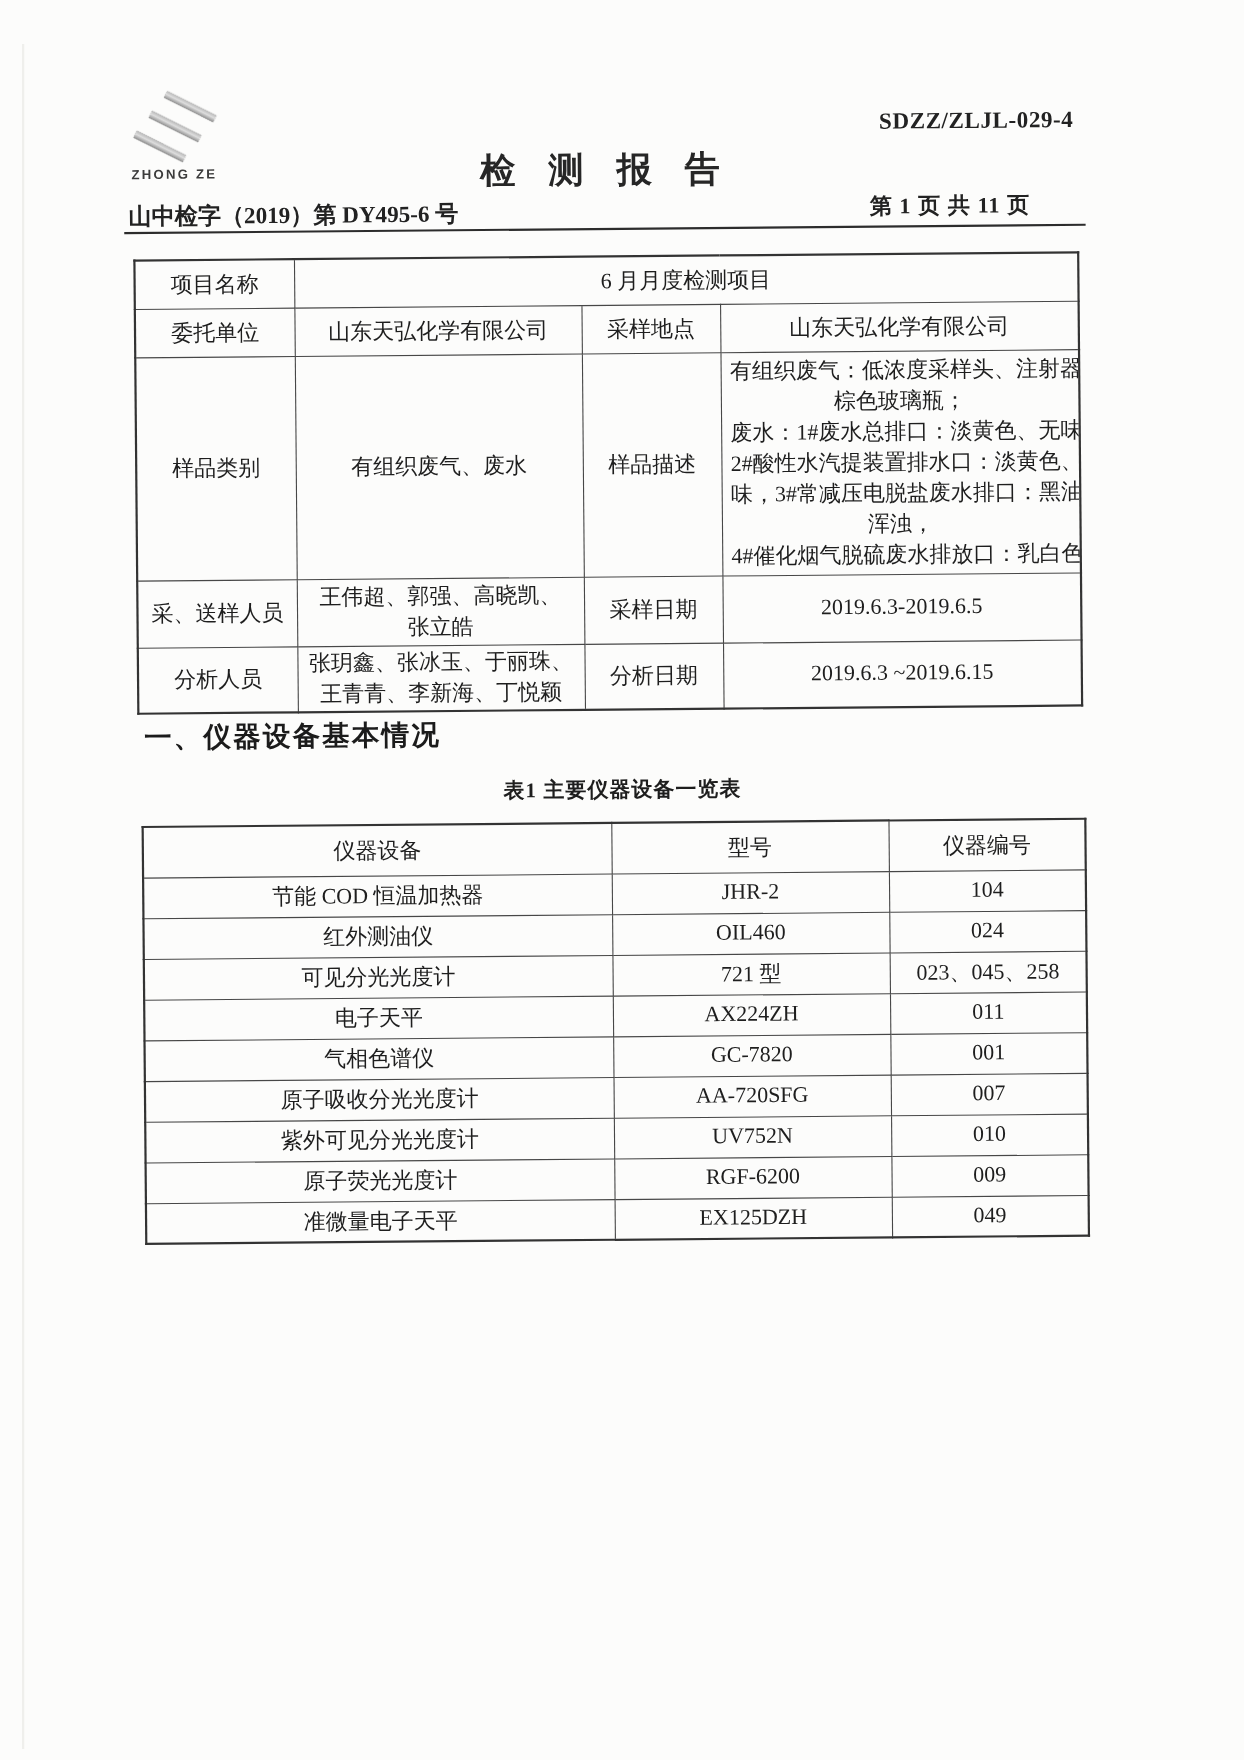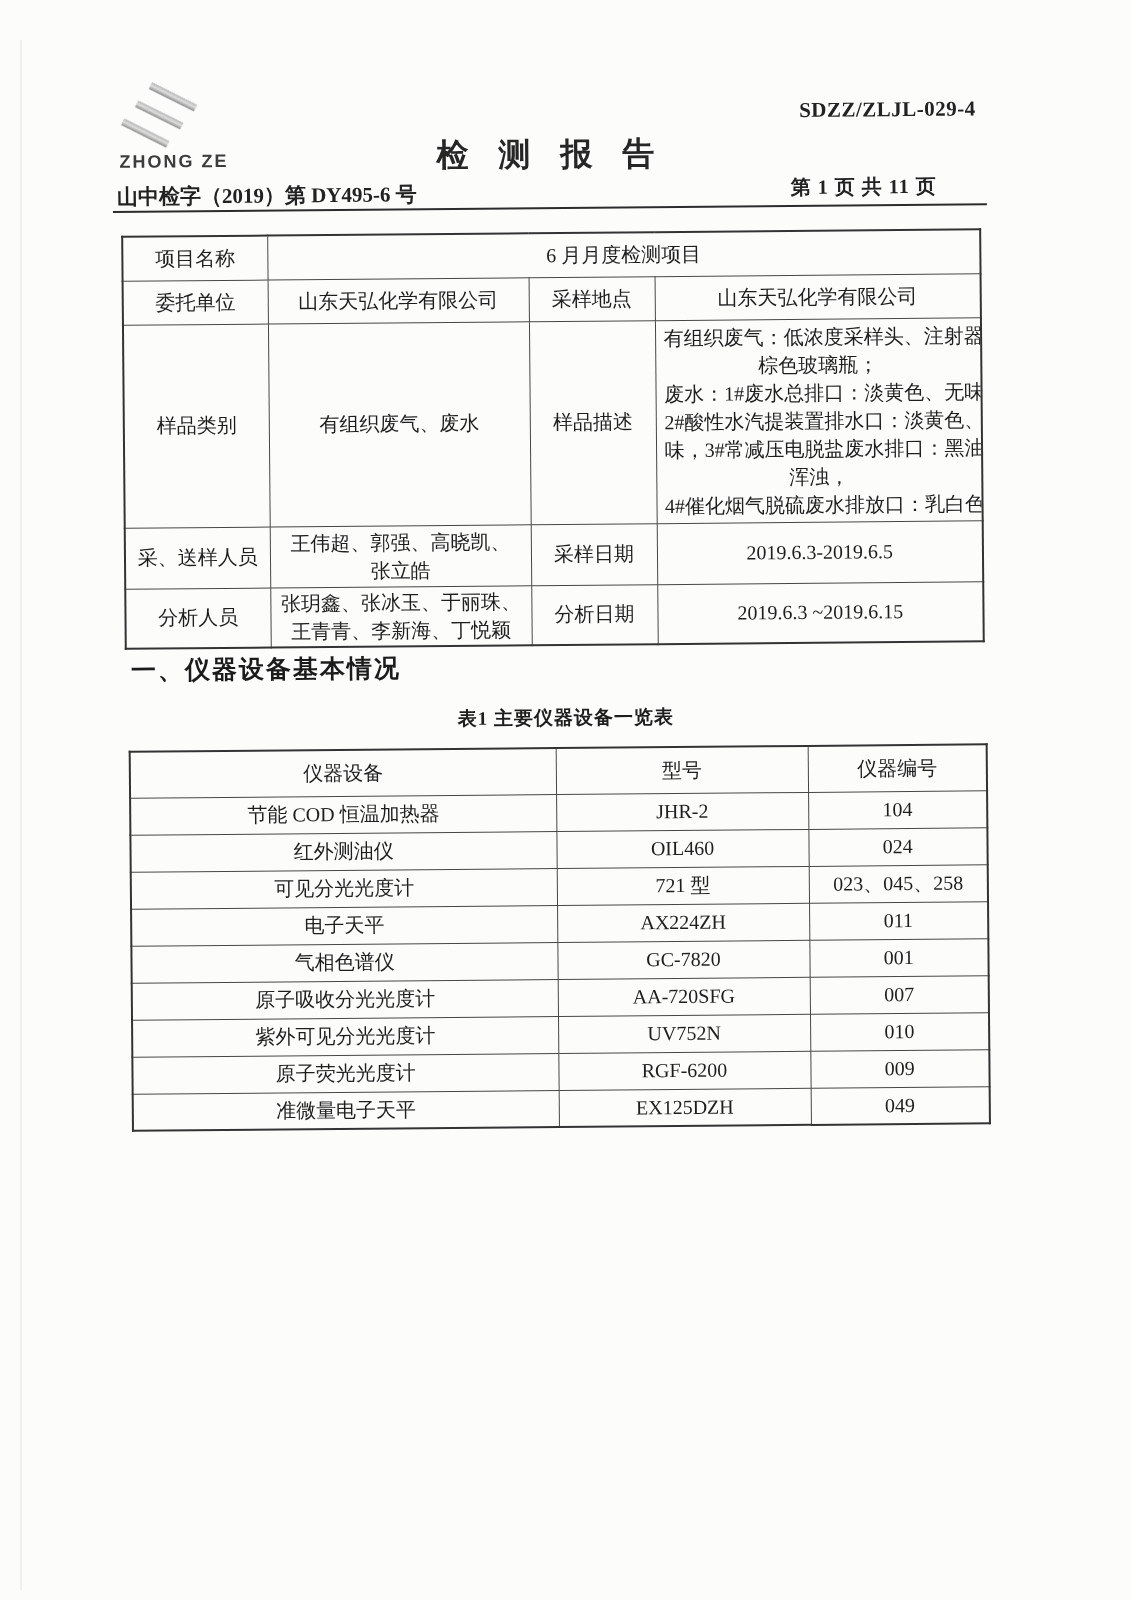--- a/index.html
+++ b/index.html
@@ -25,21 +25,21 @@
     transform:rotate(27deg);
     background:linear-gradient(180deg,#b9b9b9 0%,#dddddd 45%,#8f8f8f 100%);
     box-shadow:0 0 1px #999;
   }
   .logo .b1 { left:30px; top:10px; }
   .logo .b2 { left:16px; top:28px; }
   .logo .b3 { left:2px;  top:46px; }
   .logo-text {
     position:absolute; left:1px; top:68px; width:110px;
     font-family:"Liberation Sans","DejaVu Sans",sans-serif;
-    font-weight:bold; font-size:18px; letter-spacing:2px; color:#3c3c3c;
+    font-weight:bold; font-size:12px; letter-spacing:2px; color:#3c3c3c;
   }
   .doc-code {
     position:absolute; left:804px; top:100px;
     font-weight:bold; font-size:21px; letter-spacing:0.5px; color:#222;
   }
   .report-title {
     position:absolute; left:0; top:133px; width:1100px;
     text-align:center; font-weight:bold; font-size:32px; color:#262626;
     letter-spacing:30px; text-indent:30px;
   }

